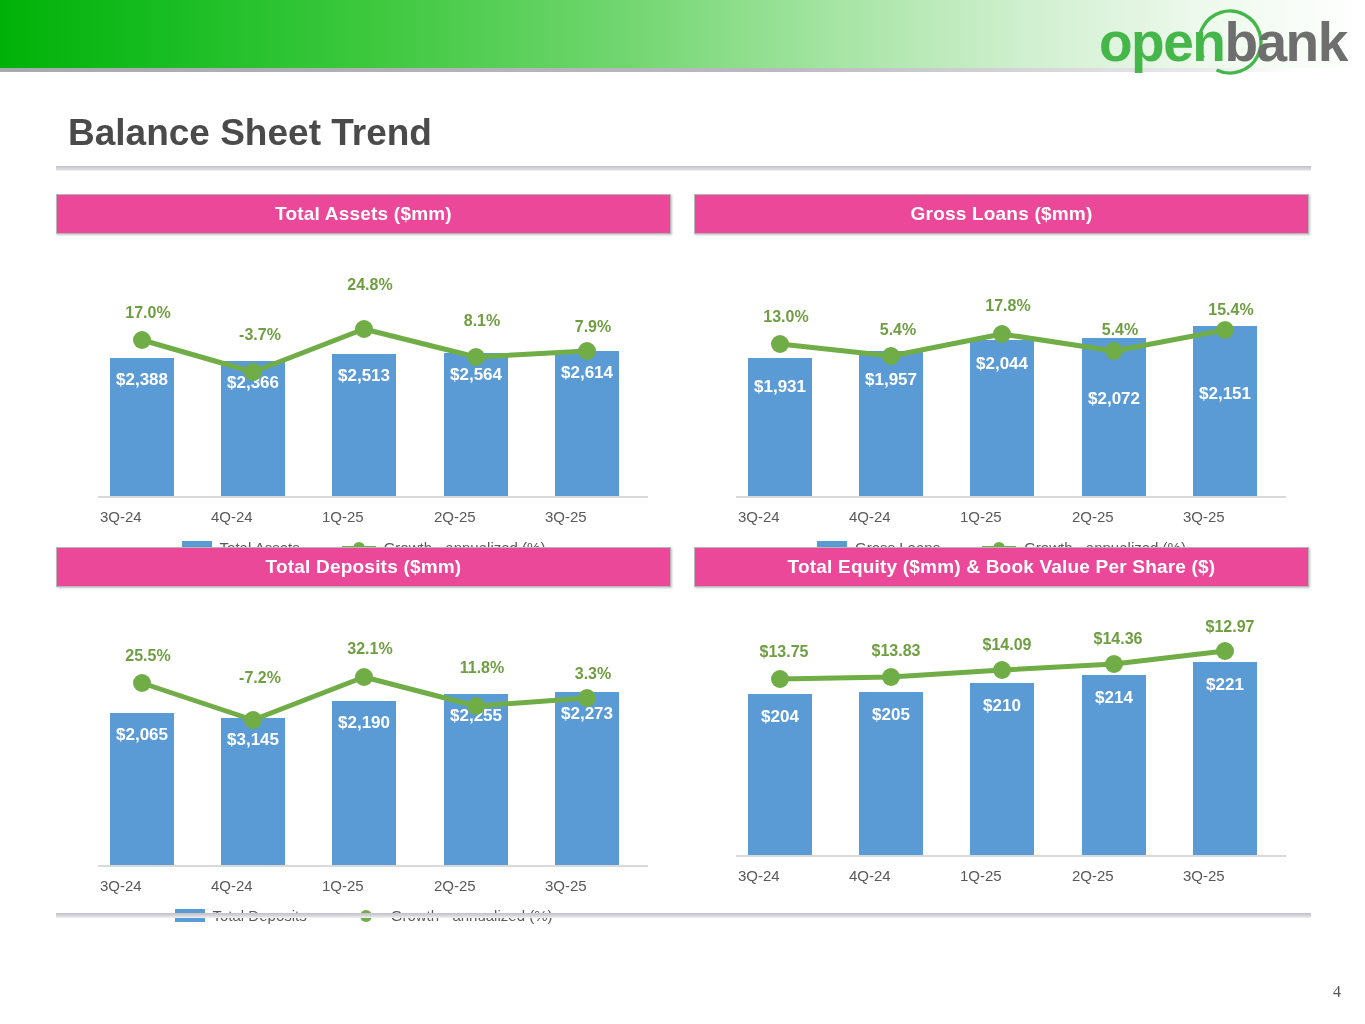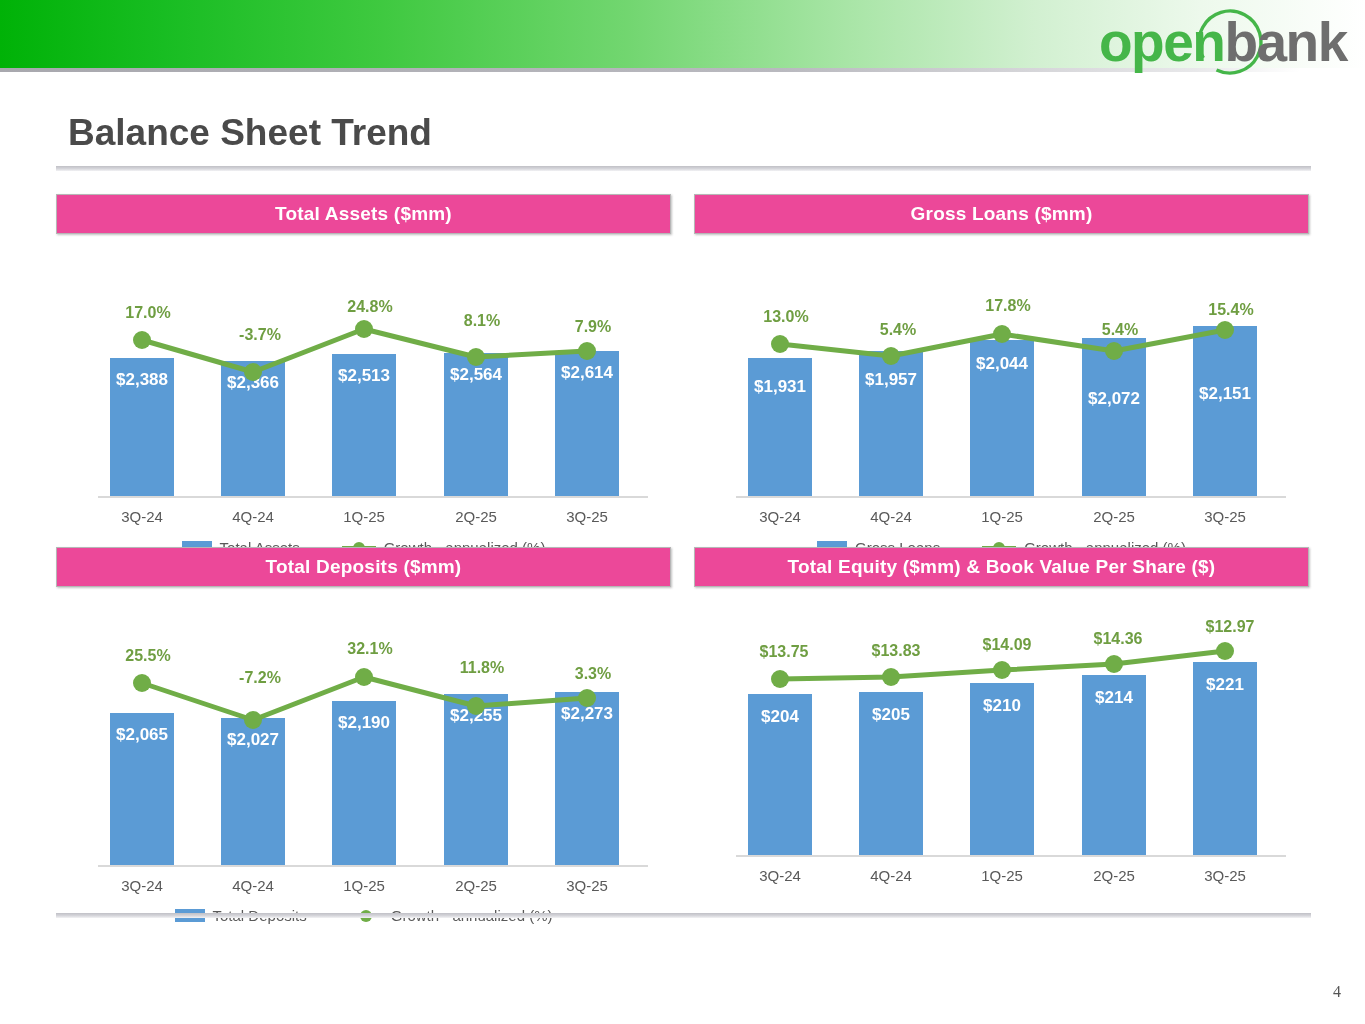--- a/index.html
+++ b/index.html
@@ -126,21 +126,21 @@
     color: #ffffff;
     font-size: 17px;
     font-weight: bold;
     text-align: center;
     white-space: nowrap;
   }
   .cat-label {
     position: absolute;
     color: #595959;
     font-size: 15px;
-    text-align: center;
+    text-align: left;
     white-space: nowrap;
   }
   .pt-label {
     position: absolute;
     color: #6f9e42;
     font-size: 16px;
     font-weight: bold;
     text-align: center;
     white-space: nowrap;
   }
@@ -207,21 +207,21 @@
 <div id="page-title">Balance Sheet Trend</div>
 <div id="title-rule"></div>
 
 <div class="panel" id="panel-assets">
   <div class="banner">Total Assets ($mm)</div>
   <div class="chart-area">
     <div class="axis-line" style="left:42px;top:262px;width:550px;"></div>
 
     <div class="pt-label" style="left:38px;top:70px;width:108px;">17.0%</div>
     <div class="pt-label" style="left:150px;top:92px;width:108px;">-3.7%</div>
-    <div class="pt-label" style="left:260px;top:64px;width:108px;">24.8%</div>
+    <div class="pt-label" style="left:260px;top:42px;width:108px;">24.8%</div>
     <div class="pt-label" style="left:372px;top:78px;width:108px;">8.1%</div>
     <div class="pt-label" style="left:483px;top:84px;width:108px;">7.9%</div>
 
     <div class="bar" style="left:54px;top:124px;width:64px;height:138px;"></div>
     <div class="bar" style="left:165px;top:127px;width:64px;height:135px;"></div>
     <div class="bar" style="left:276px;top:120px;width:64px;height:142px;"></div>
     <div class="bar" style="left:388px;top:119px;width:64px;height:143px;"></div>
     <div class="bar" style="left:499px;top:117px;width:64px;height:145px;"></div>
 
     <div class="bar-label" style="left:50px;top:136px;width:72px;">$2,388</div>
@@ -320,21 +320,21 @@
     <div class="pt-label" style="left:372px;top:72px;width:108px;">11.8%</div>
     <div class="pt-label" style="left:483px;top:78px;width:108px;">3.3%</div>
 
     <div class="bar" style="left:54px;top:126px;width:64px;height:152px;"></div>
     <div class="bar" style="left:165px;top:131px;width:64px;height:147px;"></div>
     <div class="bar" style="left:276px;top:114px;width:64px;height:164px;"></div>
     <div class="bar" style="left:388px;top:107px;width:64px;height:171px;"></div>
     <div class="bar" style="left:499px;top:105px;width:64px;height:173px;"></div>
 
     <div class="bar-label" style="left:50px;top:138px;width:72px;">$2,065</div>
-    <div class="bar-label" style="left:161px;top:143px;width:72px;">$2,027</div>
+    <div class="bar-label" style="left:161px;top:143px;width:72px;">$3,145</div>
     <div class="bar-label" style="left:272px;top:126px;width:72px;">$2,190</div>
     <div class="bar-label" style="left:384px;top:119px;width:72px;">$2,255</div>
     <div class="bar-label" style="left:495px;top:117px;width:72px;">$2,273</div>
 
     <svg class="line-svg" viewBox="0 0 615 300" preserveAspectRatio="none">
       <polyline points="86,96 197,133 308,90 420,119 531,111" fill="none" stroke="#70ad47" stroke-width="5" stroke-linejoin="round" stroke-linecap="round"></polyline>
       <circle cx="86" cy="96" r="9" fill="#70ad47"></circle>
       <circle cx="197" cy="133" r="9" fill="#70ad47"></circle>
       <circle cx="308" cy="90" r="9" fill="#70ad47"></circle>
       <circle cx="420" cy="119" r="9" fill="#70ad47"></circle>

